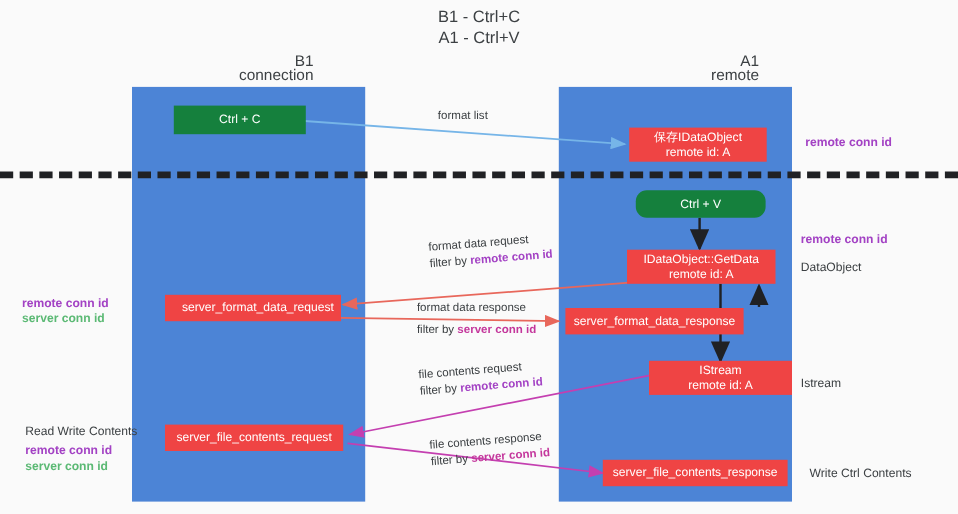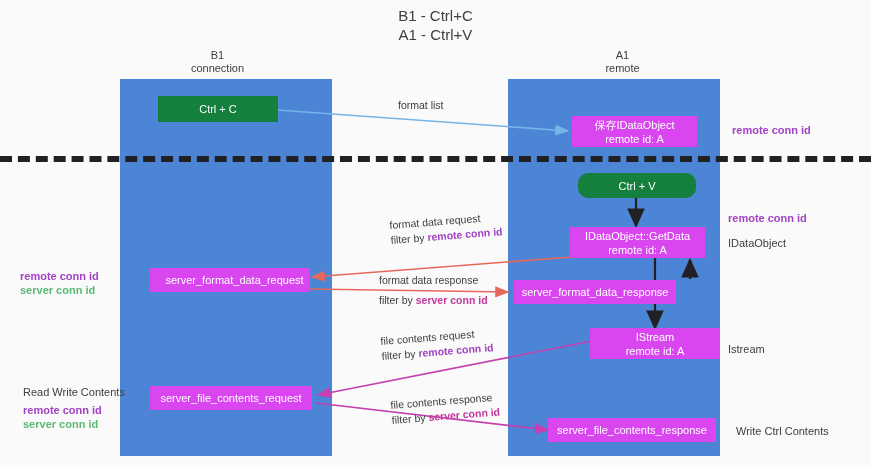--- a/index.html
+++ b/index.html
@@ -15,41 +15,41 @@
 
   
   .title{
     position:absolute;left:0;top:6px;width:871px;
     text-align:center;color:#3c4043;font-size:15px;line-height:19px;
     white-space:pre-line;
   }
 
   
   .lane-head{
-    position:absolute;text-align:center;color:#3c4043;
-    font-size:11px;line-height:13px;white-space:pre-line;
+    position:absolute;text-align:right;color:#3c4043;
+    font-size:14px;line-height:13px;white-space:pre-line;
   }
 
   
   .lane{position:absolute;background:#4c84d6;}
 
   
   .divider{
     position:absolute;left:0;top:156px;width:871px;height:0;
     border-top:6px dashed #202124;
   }
 
   
   .node{
     position:absolute;box-sizing:border-box;
     display:flex;align-items:center;justify-content:center;
     text-align:center;color:#ffffff;font-size:11px;line-height:14px;
     white-space:pre-line;padding:2px 4px;
   }
-  .node.orange{background:#d946ef;}
+  .node.orange{background:#ef4444;}
   .node.green{background:#15803d;}
   .node.mojibake{letter-spacing:0;}
 
   
   .lbl{position:absolute;font-size:11px;line-height:14px;color:#3c4043;white-space:pre-line;}
   .lbl.purple{color:#a342c4;font-weight:bold;}
   .lbl.green-t{color:#5bb974;font-weight:bold;}
 
   
   .edge-lbl{
@@ -151,21 +151,21 @@
     <div><span>filter by </span><span class="k purple">remote conn id</span></div>
   </div>
 
   <div class="edge-lbl" style="left:390px;top:398px;transform:rotate(-4.5deg);">
     <div><span>file contents response</span></div>
     <div><span>filter by </span><span class="k magenta">server conn id</span></div>
   </div>
 
   <div class="lbl purple" style="left:732px;top:123px;">remote conn id</div>
   <div class="lbl purple" style="left:728px;top:211px;">remote conn id</div>
-  <div class="lbl" style="left:728px;top:236px;">IDataObject</div>
+  <div class="lbl" style="left:728px;top:236px;">DataObject</div>
   <div class="lbl" style="left:728px;top:342px;">Istream</div>
   <div class="lbl" style="left:736px;top:424px;">Write Ctrl Contents</div>
 
   <div class="lbl purple" style="left:20px;top:269px;">remote conn id</div>
   <div class="lbl green-t" style="left:20px;top:283px;">server conn id</div>
 
   <div class="lbl" style="left:23px;top:385px;">Read Write Contents</div>
   <div class="lbl purple" style="left:23px;top:403px;">remote conn id</div>
   <div class="lbl green-t" style="left:23px;top:417px;">server conn id</div>
 

